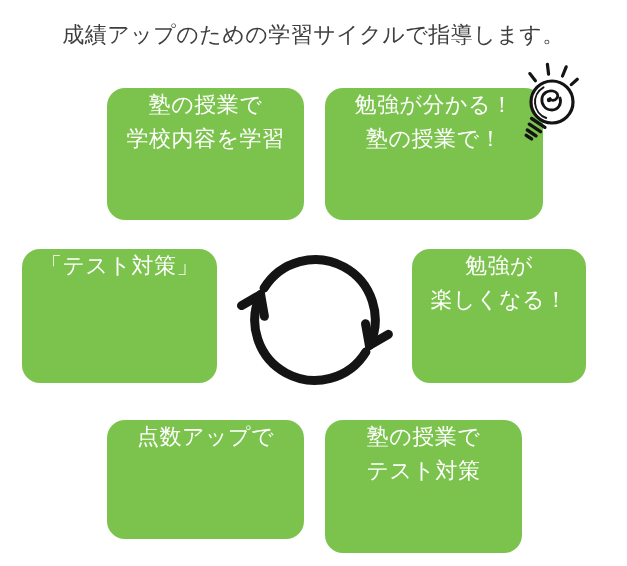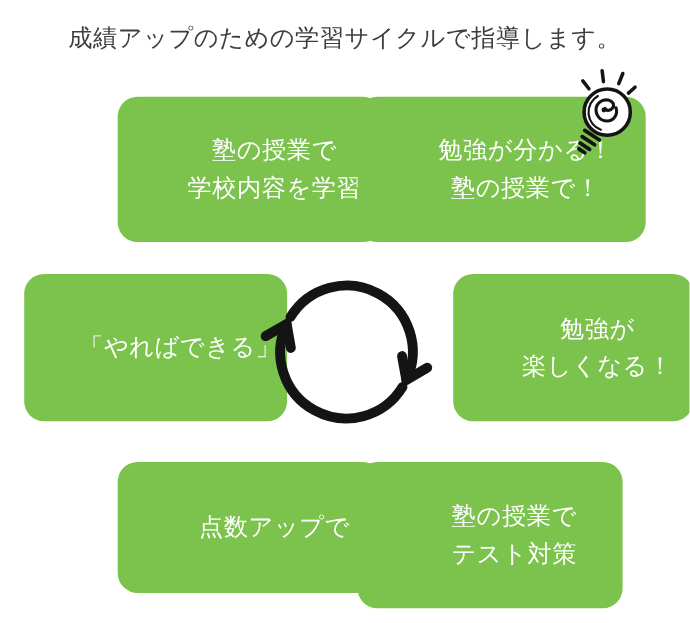--- a/index.html
+++ b/index.html
@@ -25,27 +25,25 @@
     letter-spacing:0.5px;
     color:var(--title-color);
   }
   .box{
     position:absolute;
     background:var(--green);
     border-radius:18px;
     color:var(--box-text);
     display:flex;
     flex-direction:column;
-    justify-content:center;
     align-items:center;
     text-align:center;
     font-size:22px;
     line-height:1.55;
     letter-spacing:0.5px;
-    padding-left:44px;
   }
   .box-top-left     {left:107px;top:88px; width:197px;height:132px;}
   .box-top-right    {left:325px;top:88px; width:218px;height:132px;}
   .box-mid-left     {left:22px; top:249px;width:195px;height:134px;}
   .box-mid-right    {left:412px;top:249px;width:174px;height:134px;}
   .box-bottom-left  {left:107px;top:420px;width:197px;height:119px;}
   .box-bottom-right {left:325px;top:420px;width:197px;height:133px;}
   .cycle-icon{
     position:absolute;
     left:235px;top:240px;
@@ -93,21 +91,21 @@
     <div>塾の授業で</div>
     <div>学校内容を学習</div>
   </div>
 
   <div class="box box-top-right">
     <div>勉強が分かる！</div>
     <div>塾の授業で！</div>
   </div>
 
   <div class="box box-mid-left">
-    <div>「やればできる」</div>
+    <div>「テスト対策」</div>
   </div>
 
   <div class="box box-mid-right">
     <div>勉強が</div>
     <div>楽しくなる！</div>
   </div>
 
   <div class="box box-bottom-left">
     <div>点数アップで</div>
   </div>

